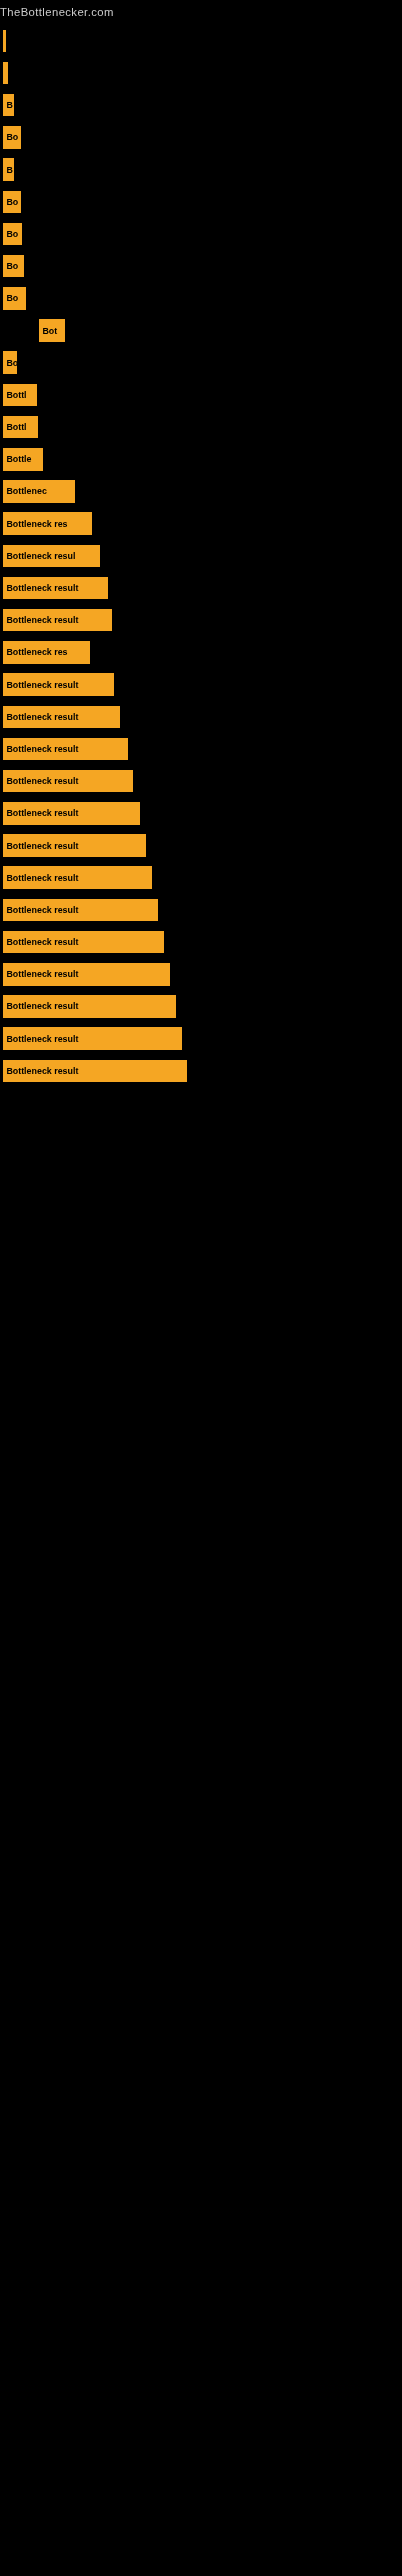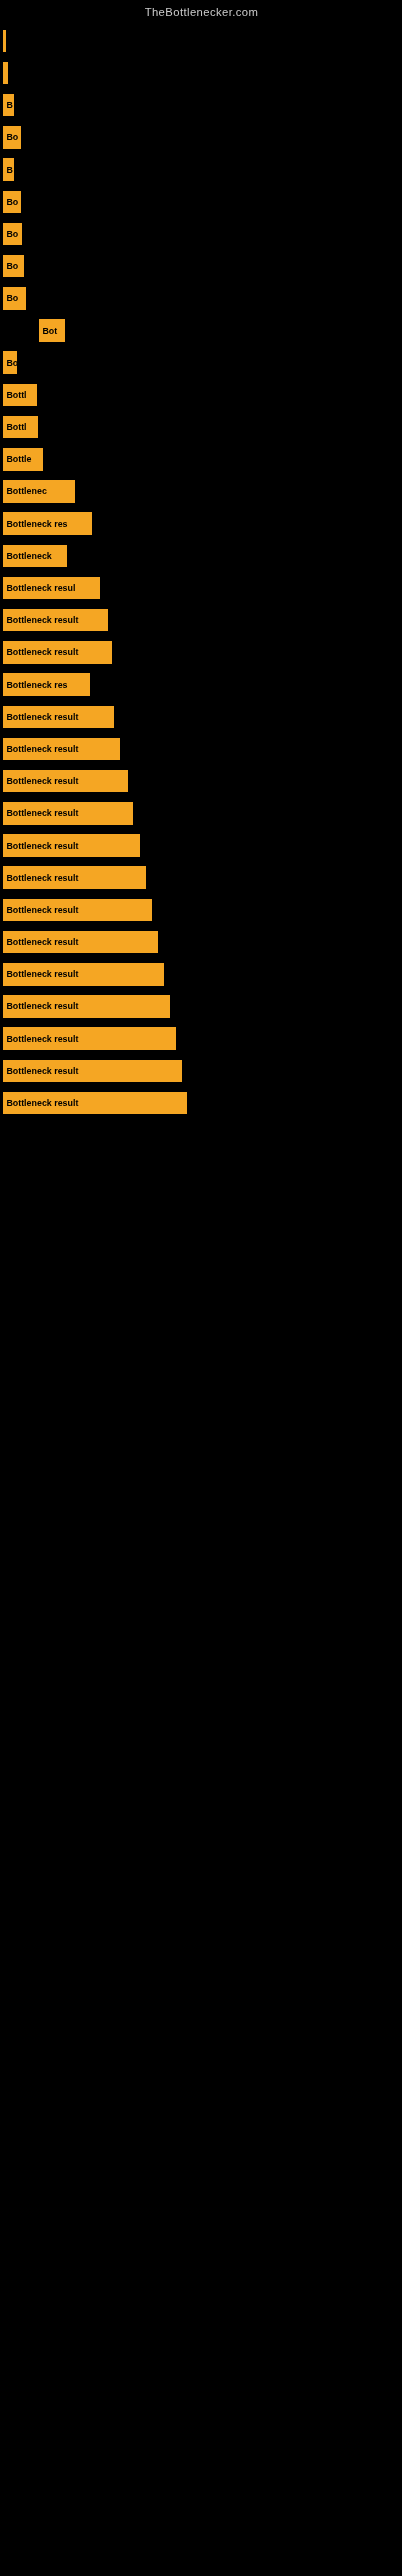--- a/index.html
+++ b/index.html
@@ -8,21 +8,20 @@
       box-sizing: border-box;
     }
     body {
       background-color: #000;
       width: 403px;
       min-height: 2576px;
       font-family: Arial, sans-serif;
       position: relative;
     }
     .site-title {
-      text-align: center;
       color: #ccc;
       font-size: 11.3px;
       padding: 6.4px 0 3.2px 0;
       letter-spacing: 0.4px;
     }
     .bars-container {
       padding: 8px 0;
       display: flex;
       flex-direction: column;
       gap: 0px;
@@ -125,25 +124,20 @@
       <div class="bar" style="width: 72px; align-items: center;">
         <span class="bar-label">Bottlenec</span>
       </div>
     </div>
     <div class="bar-row">
       <div class="bar" style="width: 89px;">
         <span class="bar-label">Bottleneck res</span>
       </div>
     </div>
     <div class="bar-row">
-      <div class="bar" style="width: 64px;">
-        <span class="bar-label">Bottleneck</span>
-      </div>
-    </div>
-    <div class="bar-row">
       <div class="bar" style="width: 97px;">
         <span class="bar-label">Bottleneck resul</span>
       </div>
     </div>
     <div class="bar-row">
       <div class="bar" style="width: 105px;">
         <span class="bar-label">Bottleneck result</span>
       </div>
     </div>
     <div class="bar-row">

